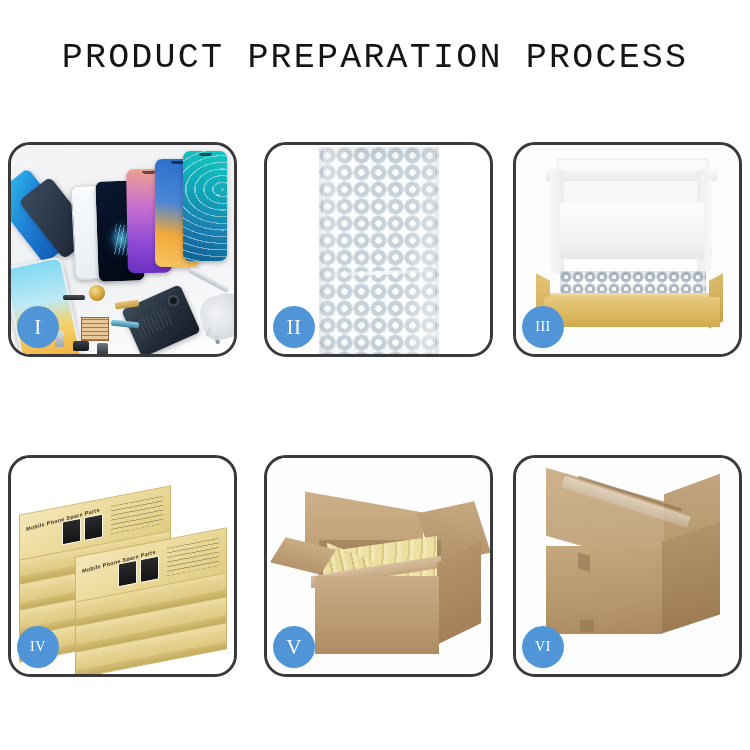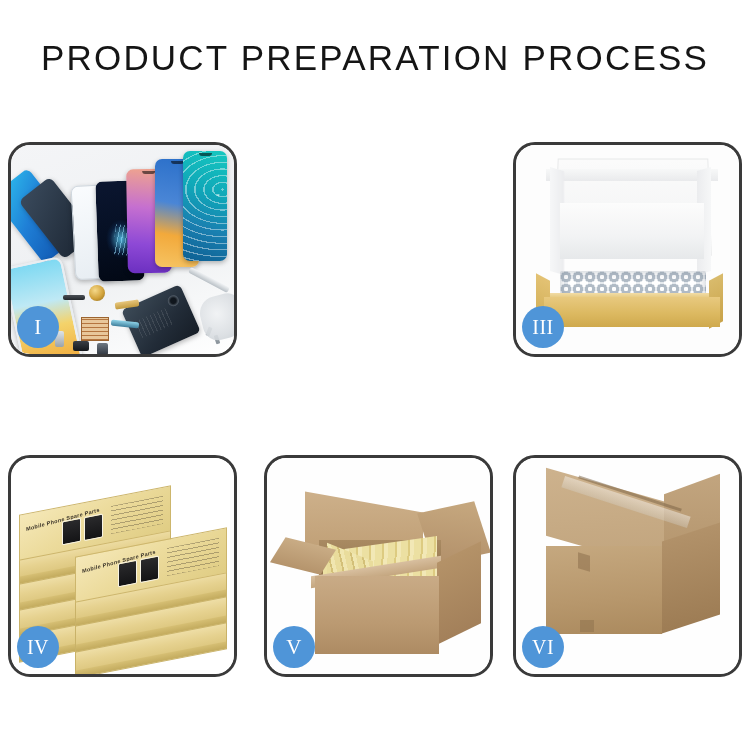--- a/index.html
+++ b/index.html
@@ -15,20 +15,21 @@
     position: relative;
   }
 
   
   .header {
     position: absolute;
     top: 0; left: 0;
     width: 750px;
     height: 130px;
     text-align: center;
+    font-family: Liberation Mono, monospace;
   }
   .title {
     position: absolute;
     top: 39px; left: 0; width: 750px;
     font-size: 35px;
     font-weight: 500;
     letter-spacing: 2.2px;
     color: #151515;
     white-space: nowrap;
     line-height: 38px;
@@ -85,21 +86,21 @@
     border-radius: 50%;
     background: #4f95d8;
     color: #ffffff;
     font-family: "Liberation Serif", serif;
     font-size: 21px;
     line-height: 42px;
     text-align: center;
     letter-spacing: 0.5px;
     z-index: 40;
   }
-  .badge.wide { font-size: 20px; }
+  .badge.wide { font-size: 14px; }
 
   
   .p1-bg {
     position: absolute; inset: 0;
     background: linear-gradient(160deg,#f4f5f7 0%,#eef0f2 55%,#ffffff 100%);
   }
   .phone {
     position: absolute;
     border-radius: 7px;
     box-shadow: 0 2px 5px rgba(0,0,0,.28);
@@ -532,20 +533,29 @@
       <div class="part pt-chip2"></div>
       <div class="part pt-tray"></div>
       <div class="part pt-screw1"></div>
       <div class="part pt-screw2"></div>
       <div class="part pt-tweezer"></div>
       <div class="part pt-hand"></div>
     </div>
     <div class="badge">I</div>
   </div>
 
+  <div class="panel r1 c2">
+    <div class="photo">
+      <div class="p2-bg"></div>
+      <div class="bubble-sheet"></div>
+      <div class="bubble-film"></div>
+      <div class="bubble-seam"></div>
+    </div>
+    <div class="badge">II</div>
+  </div>
 
   <div class="panel r1 c3">
     <div class="photo">
       <div class="p3-bg"></div>
       <div class="p3-lid"></div>
       <div class="p3-lidfold"></div>
       <div class="p3-innerL"></div>
       <div class="p3-innerR"></div>
       <div class="p3-foam"></div>
       <div class="p3-bubbleitem"></div>

